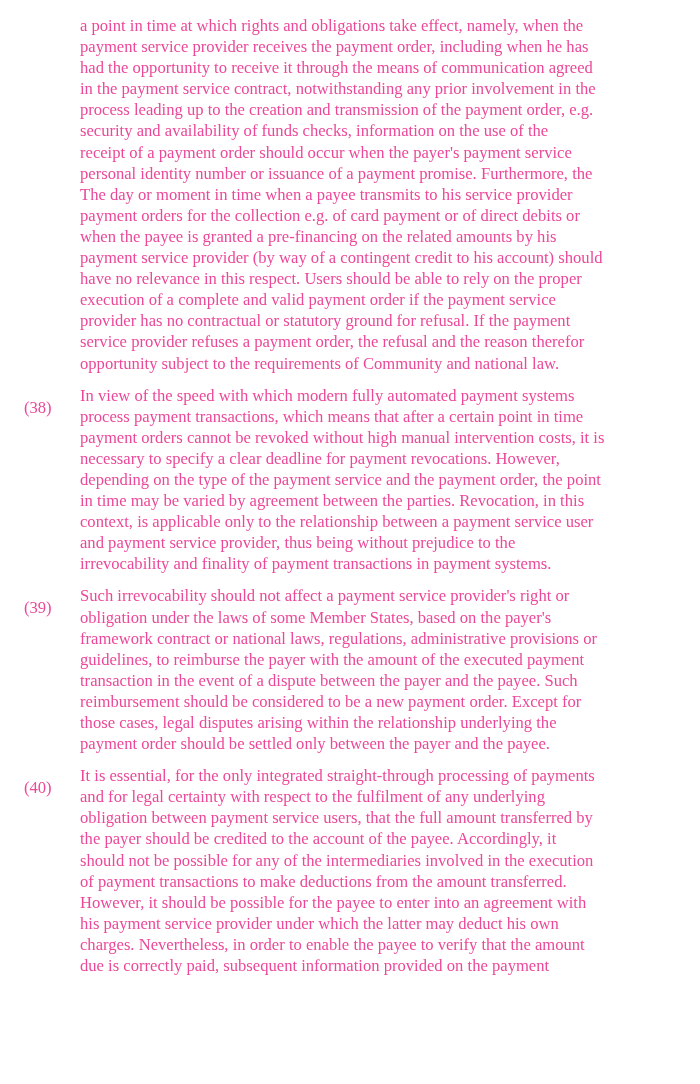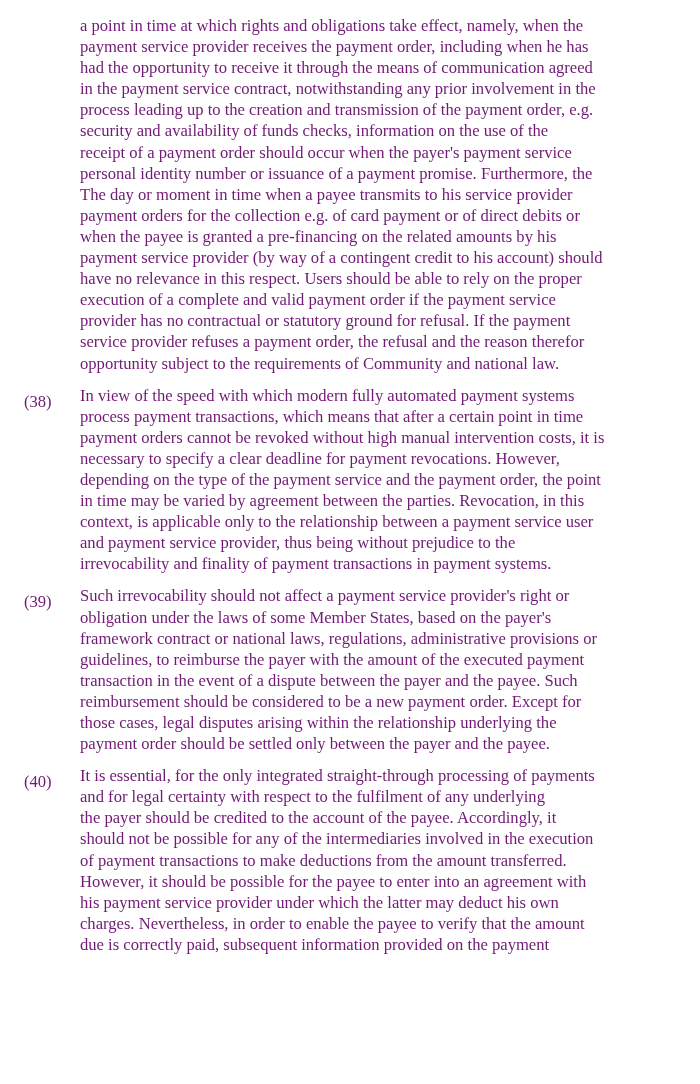--- a/index.html
+++ b/index.html
@@ -1,23 +1,23 @@
 <!DOCTYPE html>
 <html><head>
 <meta charset="utf-8">
 <style>
   html, body { margin: 0; padding: 0; background: #ffffff; }
   body { width: 700px; height: 1084px; overflow: hidden; position: relative; }
   .page {
     position: absolute; left: 0; top: 15px; width: 700px;
     font-family: "Liberation Serif", "DejaVu Serif", serif;
-    font-size: 16.6px; line-height: 21.1px; color: #701a75;
+    font-size: 16.6px; line-height: 21.1px; color: #ec4899;
   }
   .para { position: relative; padding-left: 80px; width: 575px; margin-bottom: 11px; }
-  .num { position: absolute; left: 24px; top: 6px; }
+  .num { position: absolute; left: 24px; top: 12px; }
   .line { display: block; white-space: nowrap; }
 </style>
 </head>
 <body>
 
 <div class="page">
   <div class="para">
     <span class="line">a point in time at which rights and obligations take effect, namely, when the</span>
     <span class="line">payment service provider receives the payment order, including when he has</span>
     <span class="line">had the opportunity to receive it through the means of communication agreed</span>
@@ -59,20 +59,21 @@
     <span class="line">transaction in the event of a dispute between the payer and the payee. Such</span>
     <span class="line">reimbursement should be considered to be a new payment order. Except for</span>
     <span class="line">those cases, legal disputes arising within the relationship underlying the</span>
     <span class="line">payment order should be settled only between the payer and the payee.</span>
   </div>
 
   <div class="para">
     <span class="num">(40)</span>
     <span class="line">It is essential, for the only integrated straight-through processing of payments</span>
     <span class="line">and for legal certainty with respect to the fulfilment of any underlying</span>
+    <span class="line">obligation between payment service users, that the full amount transferred by</span>
     <span class="line">the payer should be credited to the account of the payee. Accordingly, it</span>
     <span class="line">should not be possible for any of the intermediaries involved in the execution</span>
     <span class="line">of payment transactions to make deductions from the amount transferred.</span>
     <span class="line">However, it should be possible for the payee to enter into an agreement with</span>
     <span class="line">his payment service provider under which the latter may deduct his own</span>
     <span class="line">charges. Nevertheless, in order to enable the payee to verify that the amount</span>
     <span class="line">due is correctly paid, subsequent information provided on the payment</span>
   </div>
 </div>
 

